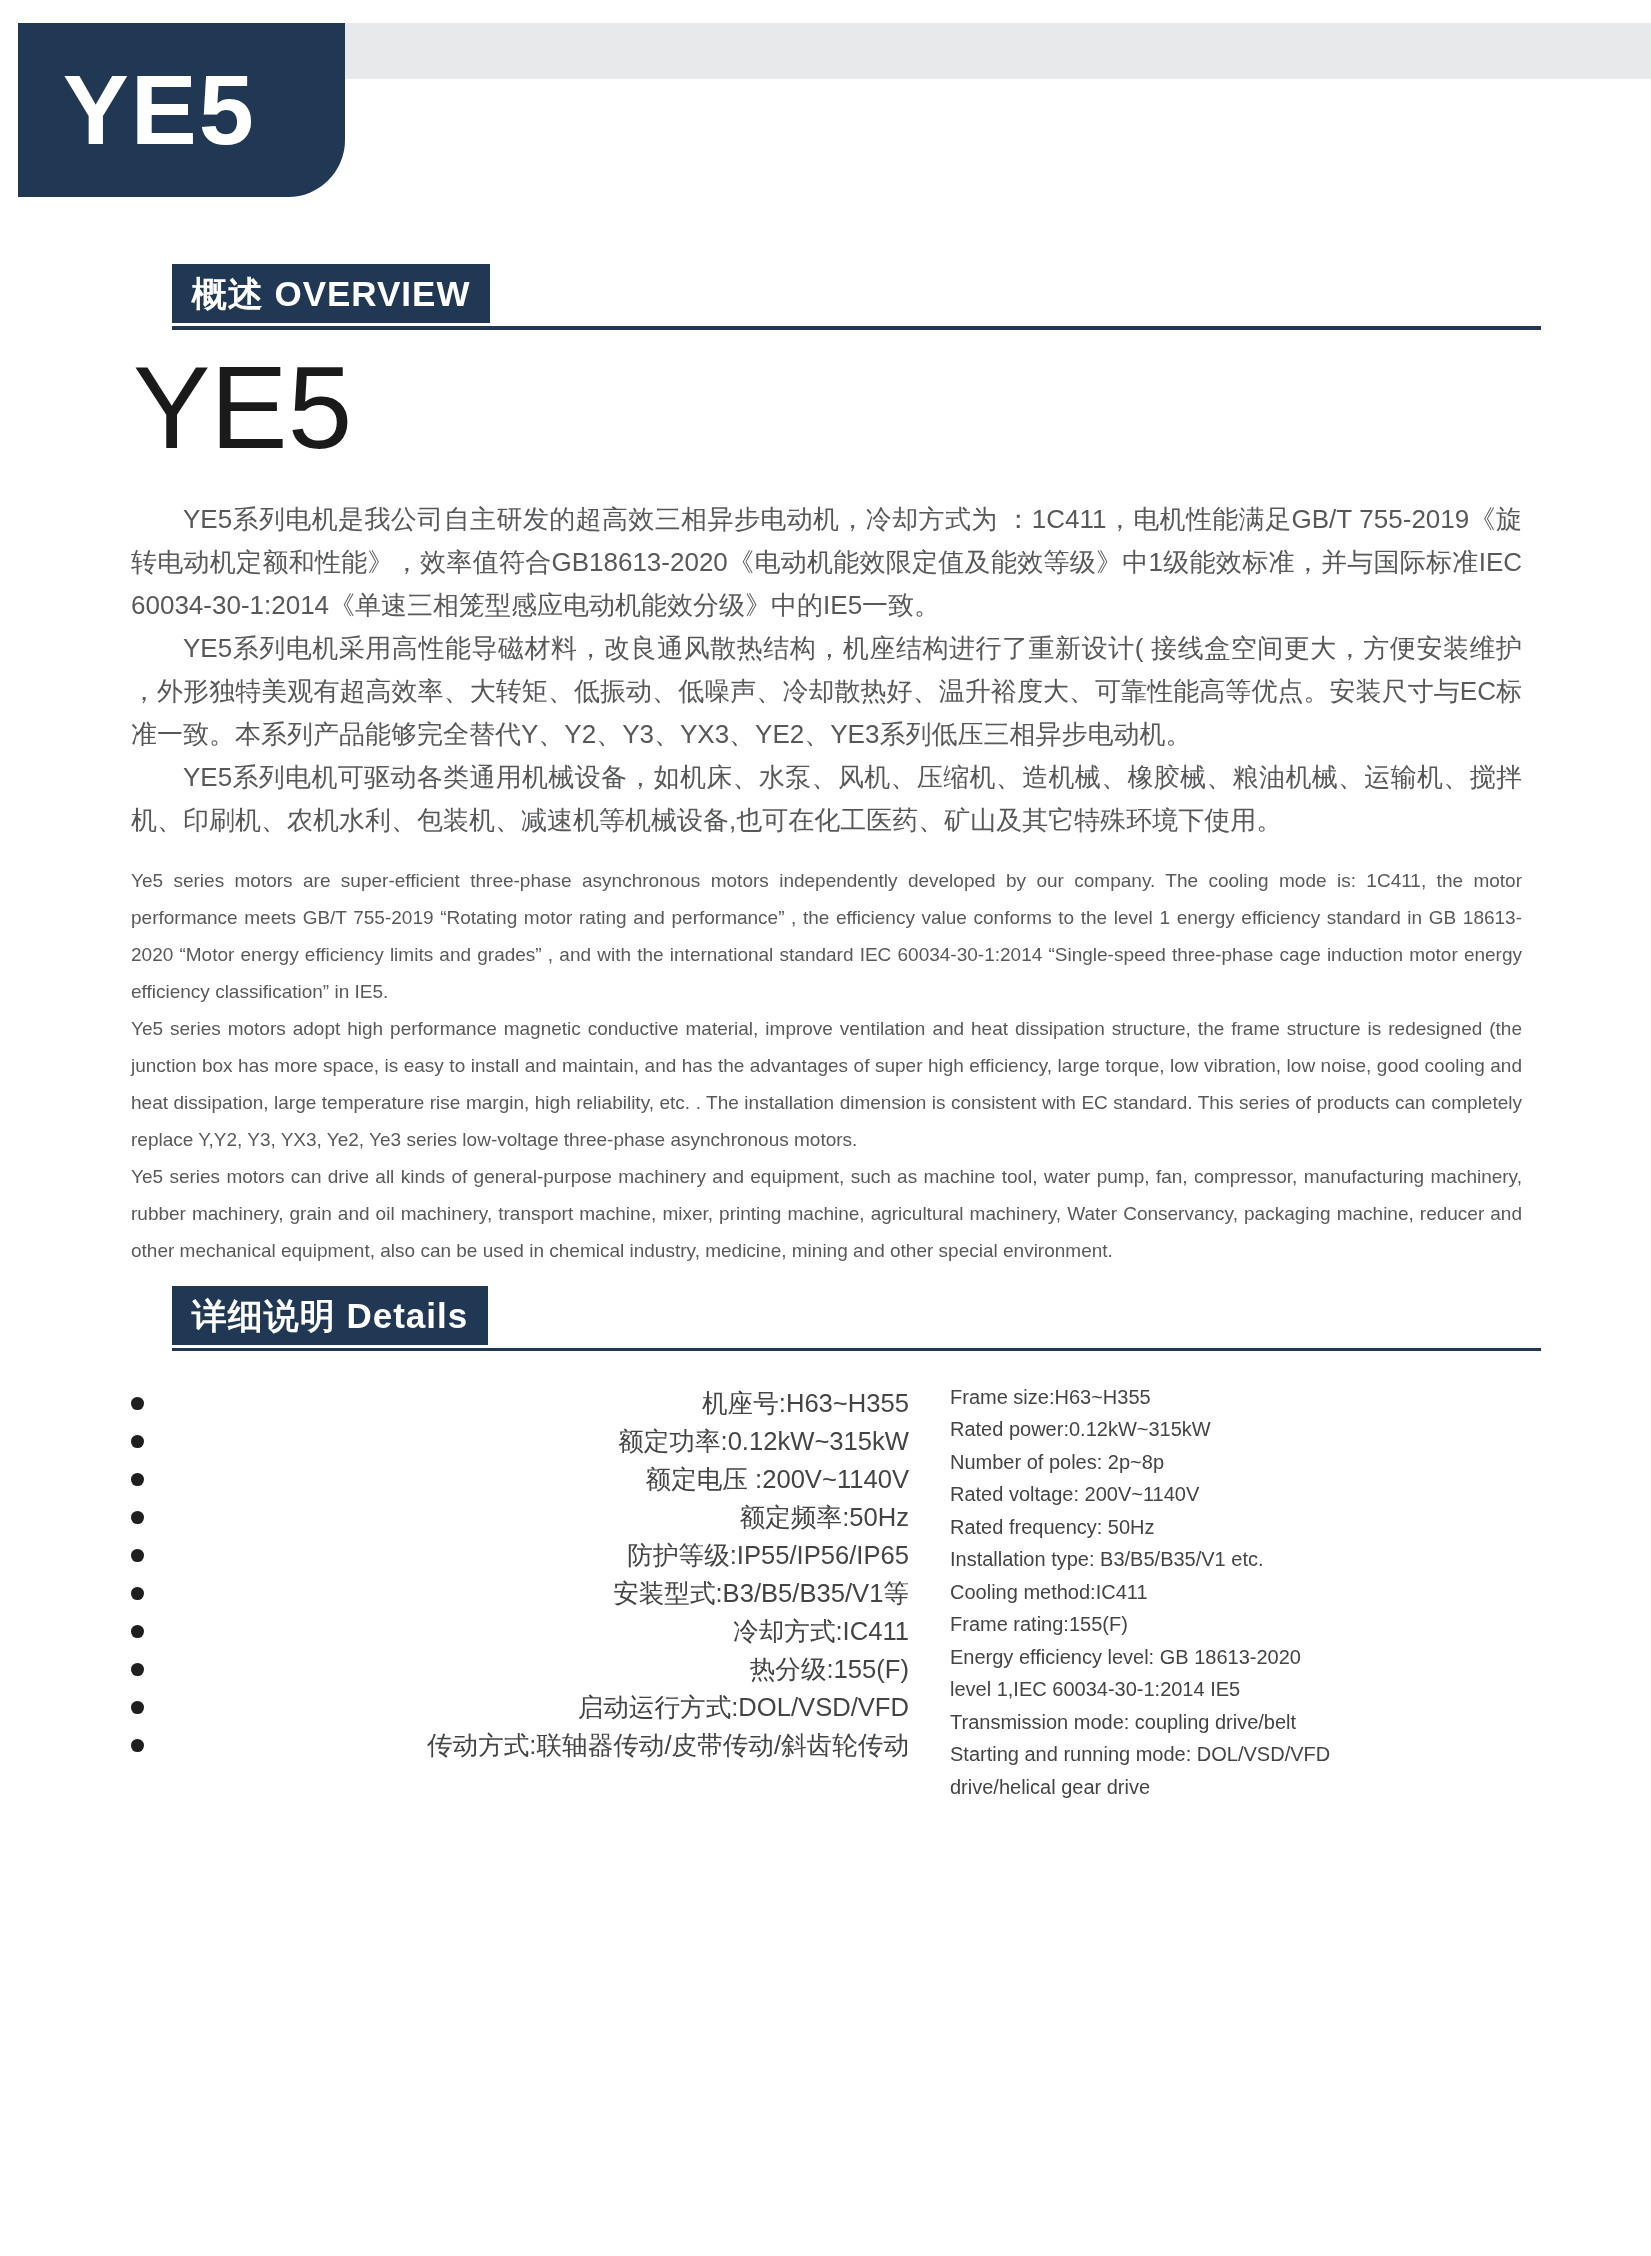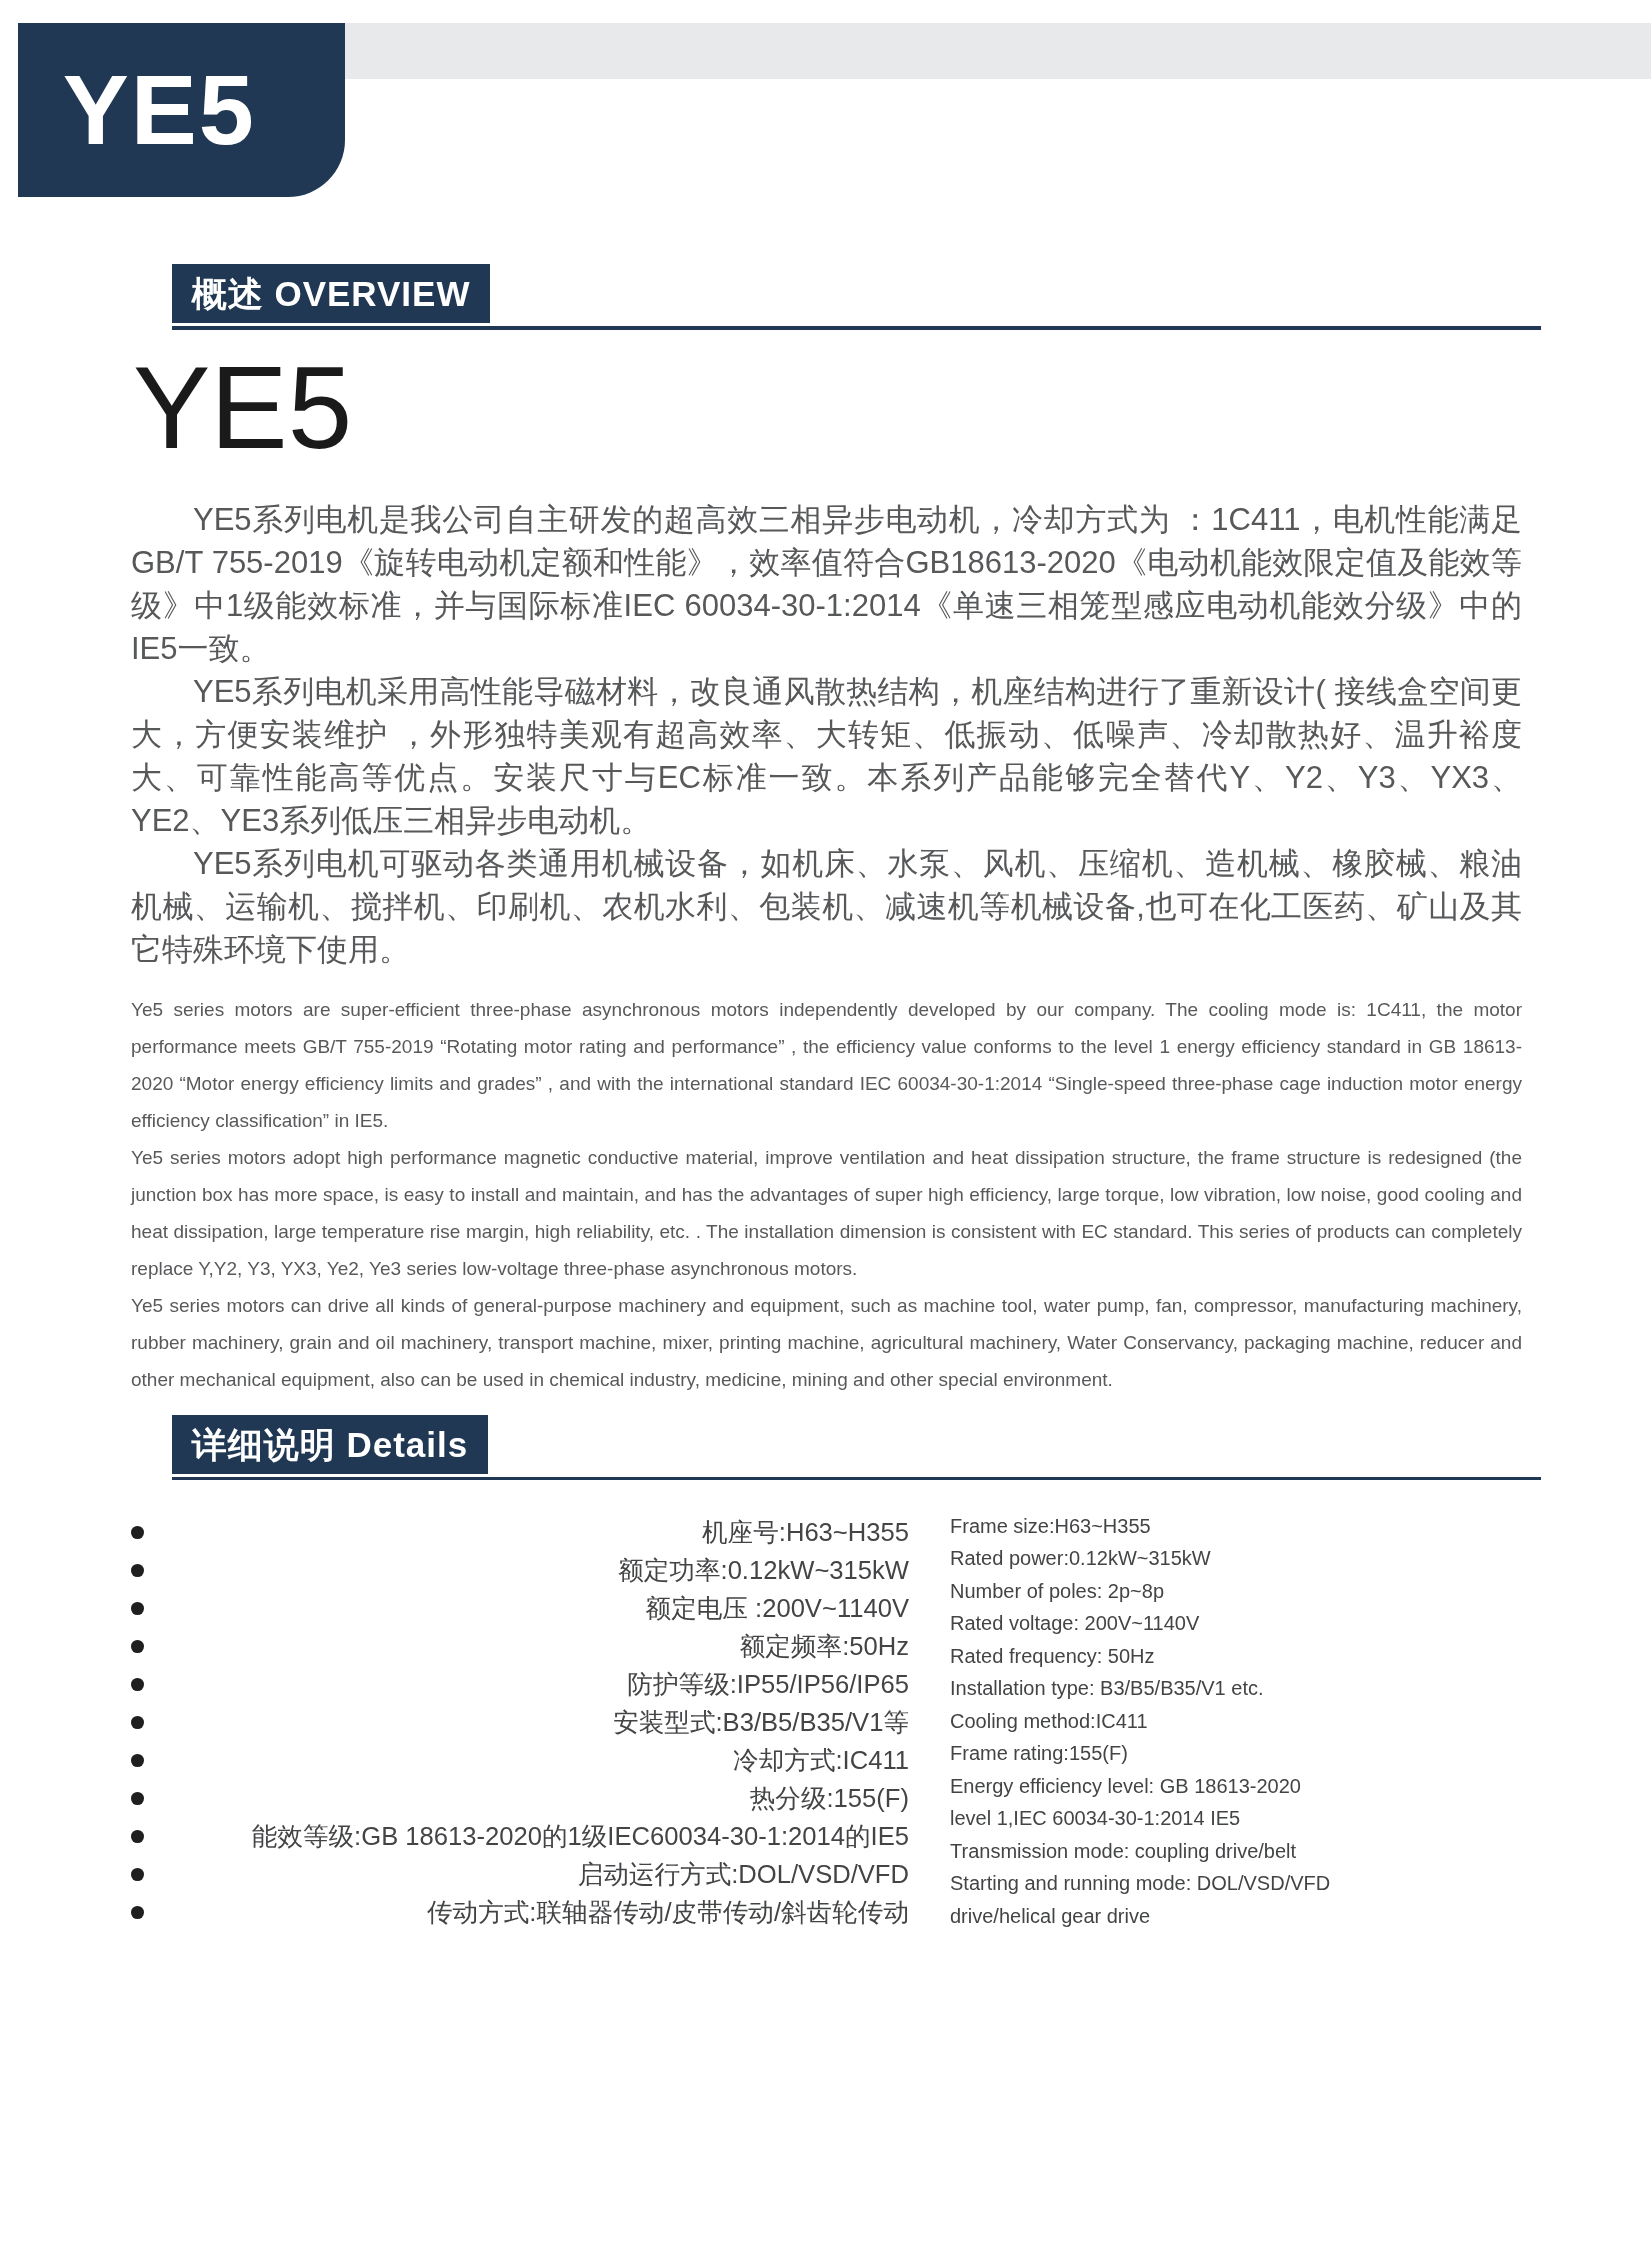--- a/index.html
+++ b/index.html
@@ -43,21 +43,21 @@
     margin-left:41px; margin-top:3px;
     width:1369px; height:3.9px; background:#203853;
   }
   .big-title{
     margin:21.7px 0 0 2px;
     font-size:116px; font-weight:500; color:#1a1a1a;
     line-height:114px; letter-spacing:0;
   }
   .zh-block{ margin-top:33px; }
   .zh-block p{
-    margin:0; font-size:31px; line-height:43px;
+    margin:0; font-size:26px; line-height:43px;
     color:#57585a; text-align:justify; text-indent:2em;
   }
   .en-block{ margin-top:19.7px; }
   .en-block p{
     margin:0; font-size:19px; line-height:37px;
     color:#58595b; text-align:justify;
   }
   .details-wrap{ margin-top:16.7px; }
   .details-cols{ display:flex; margin-top:33px; }
   .zh-list{
@@ -114,21 +114,20 @@
     <div class="details-cols">
       <ul class="zh-list">
         <li><span class="dot"></span><span>机座号:H63~H355</span></li>
         <li><span class="dot"></span><span>额定功率:0.12kW~315kW</span></li>
         <li><span class="dot"></span><span>额定电压 :200V~1140V</span></li>
         <li><span class="dot"></span><span>额定频率:50Hz</span></li>
         <li><span class="dot"></span><span>防护等级:IP55/IP56/IP65</span></li>
         <li><span class="dot"></span><span>安装型式:B3/B5/B35/V1等</span></li>
         <li><span class="dot"></span><span>冷却方式:IC411</span></li>
         <li><span class="dot"></span><span>热分级:155(F)</span></li>
-        <li><span class="dot"></span><span>能效等级:GB 18613-2020的1级IEC60034-30-1:2014的IE5</span></li>
         <li><span class="dot"></span><span>启动运行方式:DOL/VSD/VFD</span></li>
         <li><span class="dot"></span><span>传动方式:联轴器传动/皮带传动/斜齿轮传动</span></li>
       </ul>
 
       <div class="en-list">
         <div>Frame size:H63~H355</div>
         <div>Rated power:0.12kW~315kW</div>
         <div>Number of poles: 2p~8p</div>
         <div>Rated voltage: 200V~1140V</div>
         <div>Rated frequency: 50Hz</div>

